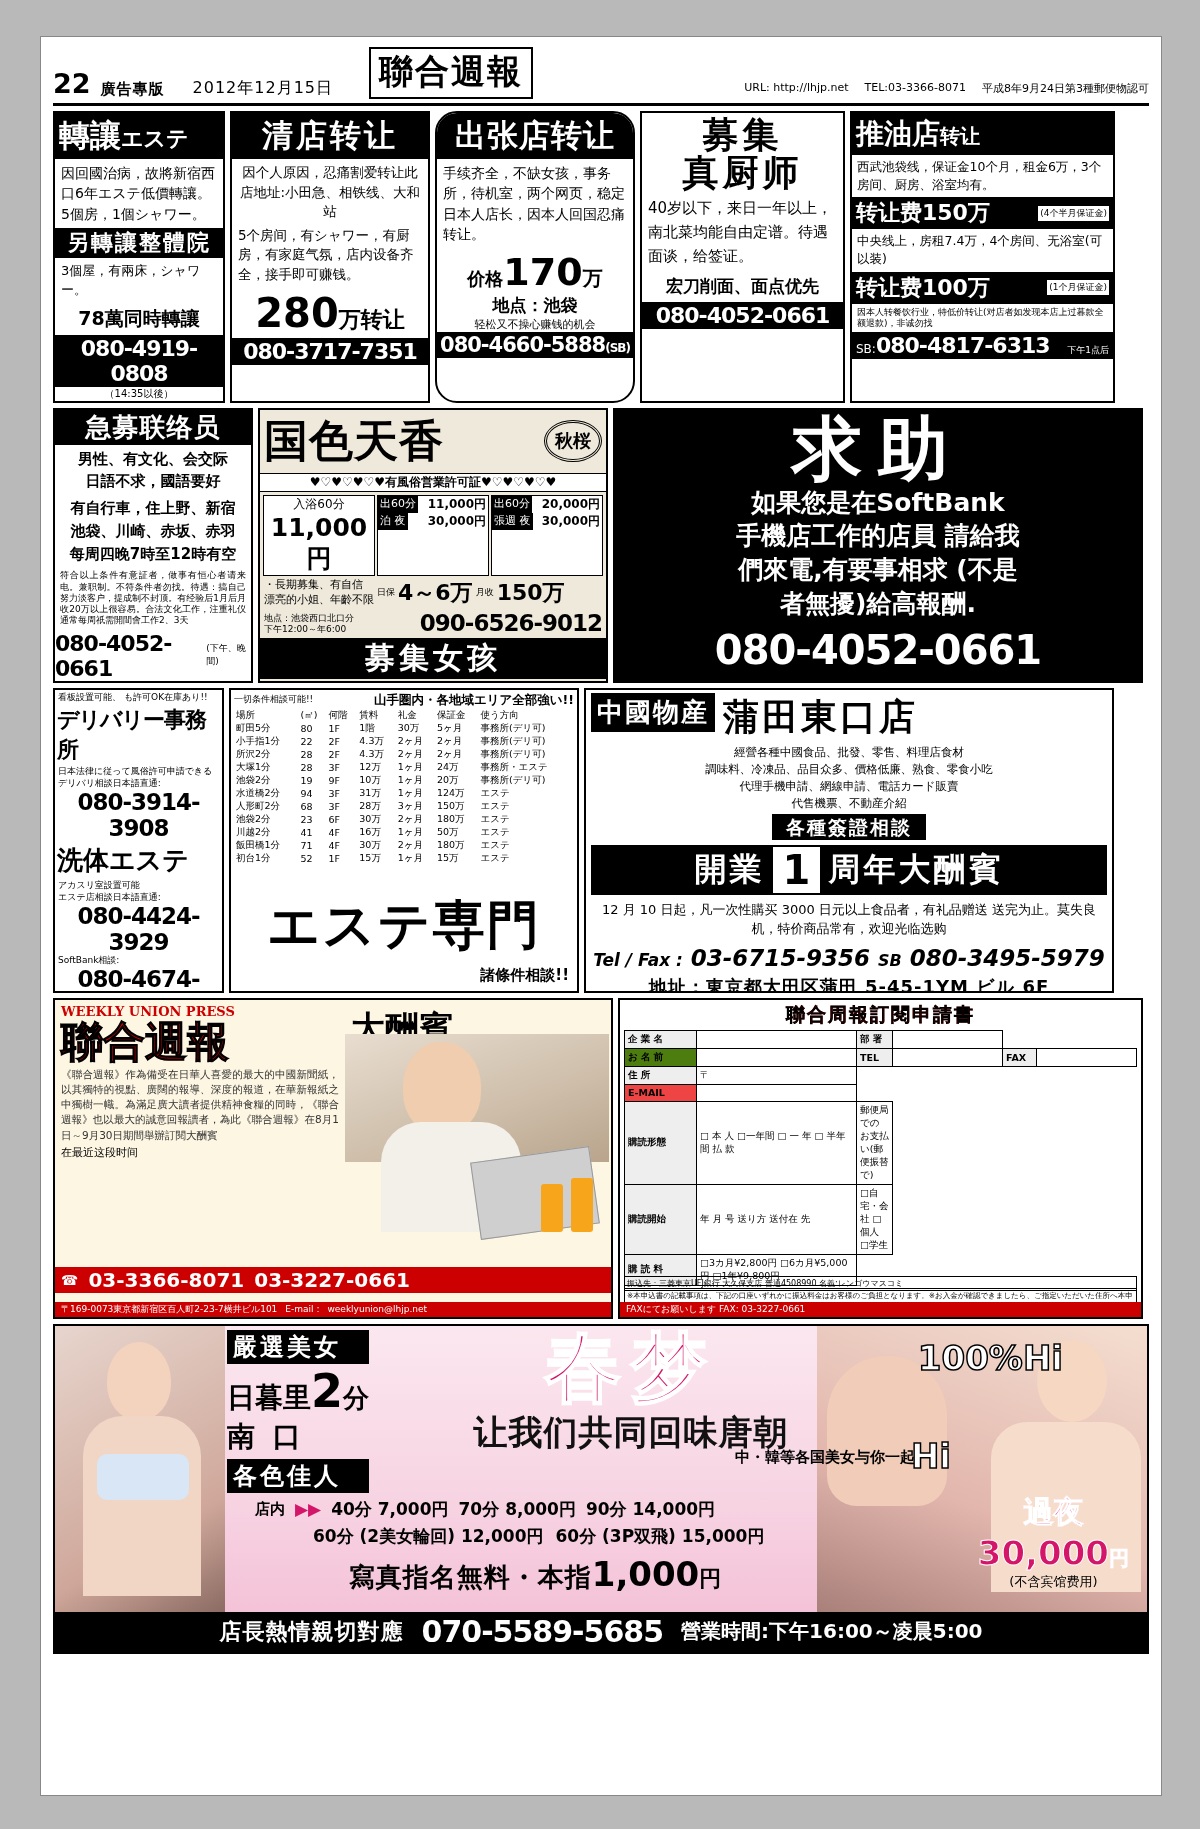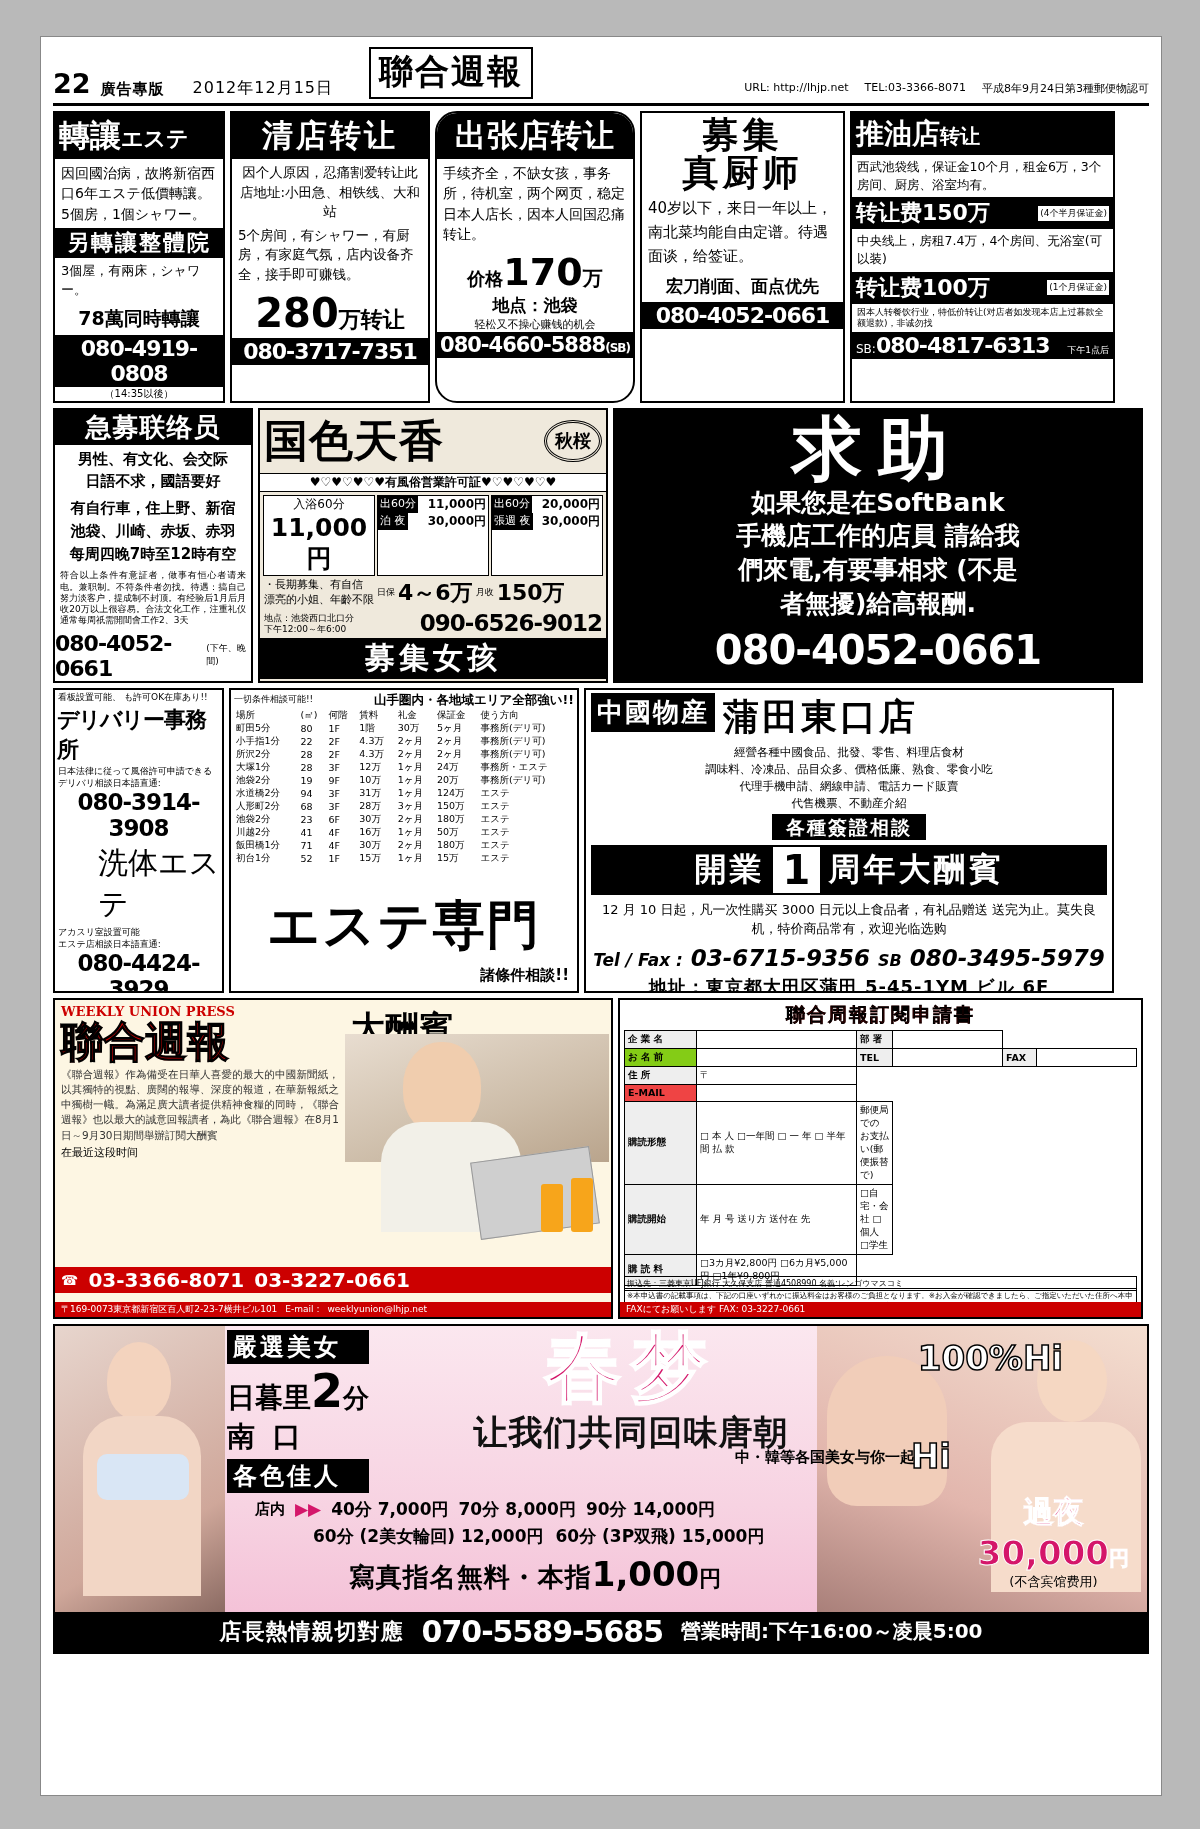--- a/index.html
+++ b/index.html
@@ -246,21 +246,21 @@
 
     <div class="ad c1">
       <div class="tiny" style="padding:2px 3px;">
         <span>看板設置可能、</span>
         <span>も許可OK在庫あり!!</span>
       </div>
       <div style="font-size:22px;font-weight:bold;letter-spacing:-1px;padding:0 2px;">デリバリー事務所</div>
       <div class="tiny" style="padding:1px 3px;">日本法律に従って風俗許可申請できる</div>
       <div class="tiny" style="padding:0 3px;">デリバリ相談日本語直通:</div>
       <div style="font-size:23px;font-weight:bold;letter-spacing:-1px;text-align:center;">080-3914-3908</div>
-      <div style="font-size:30px;font-weight:normal;letter-spacing:0px;padding:2px 2px;margin-left:41px;">洗体エステ</div>
+      <div style="font-size:26px;font-weight:bold;letter-spacing:0px;padding:2px 2px;">洗体エステ</div>
       <div class="tiny" style="padding:0 3px;">アカスリ室設置可能</div>
       <div class="tiny" style="padding:0 3px;">エステ店相談日本語直通:</div>
       <div style="font-size:23px;font-weight:bold;letter-spacing:-1px;text-align:center;">080-4424-3929</div>
       <div class="tiny" style="padding:0 3px;">SoftBank相談:</div>
       <div style="font-size:23px;font-weight:bold;letter-spacing:-1px;text-align:center;">080-4674-3929</div>
     </div>
 
     <div class="ad c2" style="padding:2px 3px;">
       <div style="display:flex;align-items:center;gap:4px;">
         <div class="tiny">一切条件相談可能!!</div>
@@ -451,21 +451,21 @@
       <div style="text-align:center;font-size:19px;font-weight:bold;letter-spacing:2px;color:#a00;-webkit-text-stroke:0.4px #000;">聯合周報訂閱申請書</div>
       <table style="width:100%;border-collapse:collapse;font-size:9.5px;margin-top:2px;">
         <tbody id="form-body">
             <tr>
               <td style="border: 1px solid rgb(0, 0, 0); background: rgb(238, 238, 238); width: 72px; font-weight: bold; padding: 2px 3px;">企 業 名</td>
               <td style="border: 1px solid rgb(0, 0, 0); padding: 2px 3px; height: 17px;"></td>
               <td style="border: 1px solid rgb(0, 0, 0); background: rgb(238, 238, 238); width: 36px; font-weight: bold; padding: 2px 3px;">部 署</td>
               <td style="border: 1px solid rgb(0, 0, 0); width: 110px;"></td>
             </tr>
             <tr>
-              <td style="border: 1px solid rgb(0, 0, 0); background: #84cc16; width: 72px; font-weight: bold; padding: 2px 3px;">お 名 前</td>
+              <td style="border: 1px solid rgb(0, 0, 0); background: #4d7c0f; width: 72px; font-weight: bold; padding: 2px 3px;">お 名 前</td>
               <td style="border: 1px solid rgb(0, 0, 0); padding: 2px 3px; height: 17px;"></td>
               <td style="border: 1px solid rgb(0, 0, 0); background: rgb(238, 238, 238); width: 36px; font-weight: bold; padding: 2px 3px;">TEL</td>
               <td style="border: 1px solid rgb(0, 0, 0); width: 110px;"></td>
               <td style="border: 1px solid rgb(0, 0, 0); background: rgb(238, 238, 238); width: 34px; font-weight: bold; padding: 2px 3px;">FAX</td>
               <td style="border: 1px solid rgb(0, 0, 0); width: 100px;"></td>
             </tr>
             <tr>
               <td style="border: 1px solid rgb(0, 0, 0); background: rgb(238, 238, 238); width: 72px; font-weight: bold; padding: 2px 3px;">住 所</td>
               <td style="border: 1px solid rgb(0, 0, 0); padding: 2px 3px; height: 17px;">〒</td>
             </tr>

